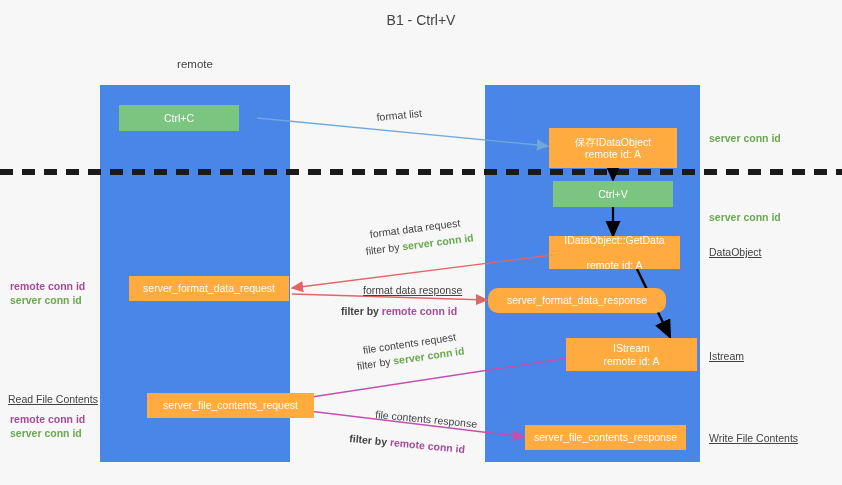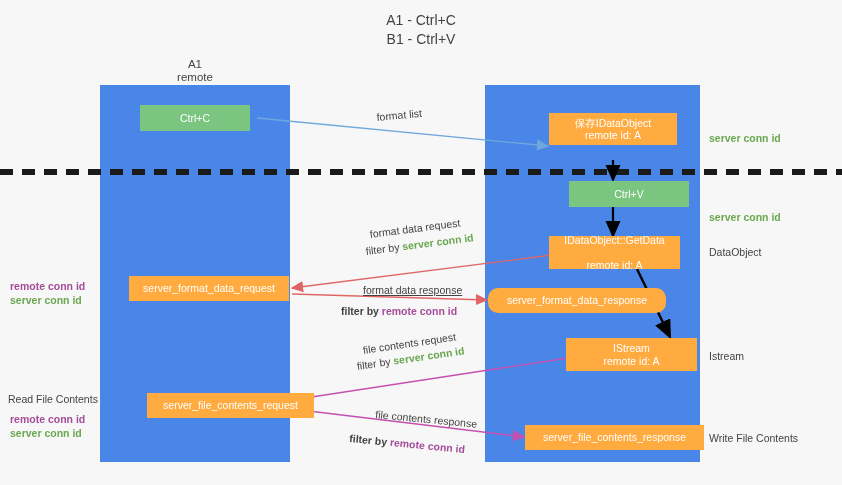--- a/index.html
+++ b/index.html
@@ -31,41 +31,39 @@
     border:1px solid rgba(255,255,255,.0);
   }
   .node.green{background:#7ac57f;}
   .node.orange{background:#ffab40;}
   .node .sub{display:block;}
 
   
   .txt{font-size:10.5px;line-height:13px;color:#434343;white-space:nowrap;}
   .txt.green{color:#6aa84f;font-weight:bold;}
   .txt.purple{color:#a64d9a;font-weight:bold;}
-  .txt.dark{color:#434343;}
+  .txt.dark{color:#434343;text-decoration:underline;}
   .txt.center{text-align:center;}
 
   .arrow-label{font-size:10.5px;line-height:13px;color:#434343;white-space:nowrap;}
   .arrow-label b.g{color:#6aa84f;}
   .arrow-label b.p{color:#a64d9a;}
 
   svg.overlay{position:absolute;left:0;top:0;width:842px;height:485px;pointer-events:none;}
 </style>
 </head>
 <body>
 
 <div id="stage">
 
   <div class="abs txt center" style="left:291px;top:11px;width:260px;font-size:14px;line-height:19px;color:#434343;">
-    <div>A1 - Ctrl+C</div>
     <div>B1 - Ctrl+V</div>
   </div>
 
   <div class="abs lane-head" style="left:115px;top:58px;width:160px;">
-    <span class="l1">A1</span>
     <span class="l2">remote</span>
   </div>
 
   <div class="abs lane" style="left:100px;top:85px;width:190px;height:377px;"></div>
   <div class="abs lane" style="left:485px;top:85px;width:215px;height:377px;"></div>
 
   <svg class="overlay">
     <defs>
       <marker id="ah-blue" markerWidth="9" markerHeight="8" refX="8" refY="4" orient="auto">
         <path d="M0,0 L9,4 L0,8 z" fill="#6fa8dc"></path>
@@ -93,30 +91,30 @@
 
     <line x1="552" y1="255" x2="292" y2="288" stroke="#e06666" stroke-width="1.4" marker-end="url(#ah-red)"></line>
 
     <line x1="292" y1="294" x2="487" y2="300" stroke="#e06666" stroke-width="1.4" marker-end="url(#ah-red)"></line>
 
     <line x1="568" y1="358" x2="292" y2="400" stroke="#c54fb0" stroke-width="1.4" marker-end="url(#ah-mag)"></line>
 
     <line x1="292" y1="409" x2="524" y2="437" stroke="#c54fb0" stroke-width="1.4" marker-end="url(#ah-mag)"></line>
   </svg>
 
-  <div class="abs node green" style="left:140px;top:105px;width:110px;height:26px;">
+  <div class="abs node green" style="left:119px;top:105px;width:120px;height:26px;">
     <span>Ctrl+C</span>
   </div>
 
-  <div class="abs node orange" style="left:549px;top:113px;width:128px;height:32px;">
+  <div class="abs node orange" style="left:549px;top:128px;width:128px;height:40px;">
     <span>保存IDataObject</span>
     <span class="sub">remote id: A</span>
   </div>
 
-  <div class="abs node green" style="left:553px;top:181px;width:120px;height:26px;margin-left:16px;">
+  <div class="abs node green" style="left:553px;top:181px;width:120px;height:26px;">
     <span>Ctrl+V</span>
   </div>
 
   <div class="abs node orange" style="left:549px;top:236px;width:131px;height:33px;gap:12px;">
     <span>IDataObject::GetData</span>
     <span class="sub">remote id: A</span>
   </div>
 
   <div class="abs node orange" style="left:566px;top:338px;width:131px;height:33px;">
     <span>IStream</span>
@@ -128,21 +126,21 @@
   </div>
 
   <div class="abs node orange" style="left:488px;top:288px;width:178px;height:25px;border-radius:10px;">
     <span>server_format_data_response</span>
   </div>
 
   <div class="abs node orange" style="left:147px;top:393px;width:167px;height:25px;">
     <span>server_file_contents_request</span>
   </div>
 
-  <div class="abs node orange" style="left:525px;top:425px;width:179px;height:25px;">
+  <div class="abs node orange" style="left:525px;top:425px;width:161px;height:25px;">
     <span>server_file_contents_response</span>
   </div>
 
   <div class="abs arrow-label" style="left:376px;top:111px;transform:rotate(-5.2deg);transform-origin:left top;">
     <span>format list</span>
   </div>
 
   <div class="abs arrow-label" style="left:369px;top:228px;transform:rotate(-7.3deg);transform-origin:left top;">
     <span>format data request</span>
   </div>

